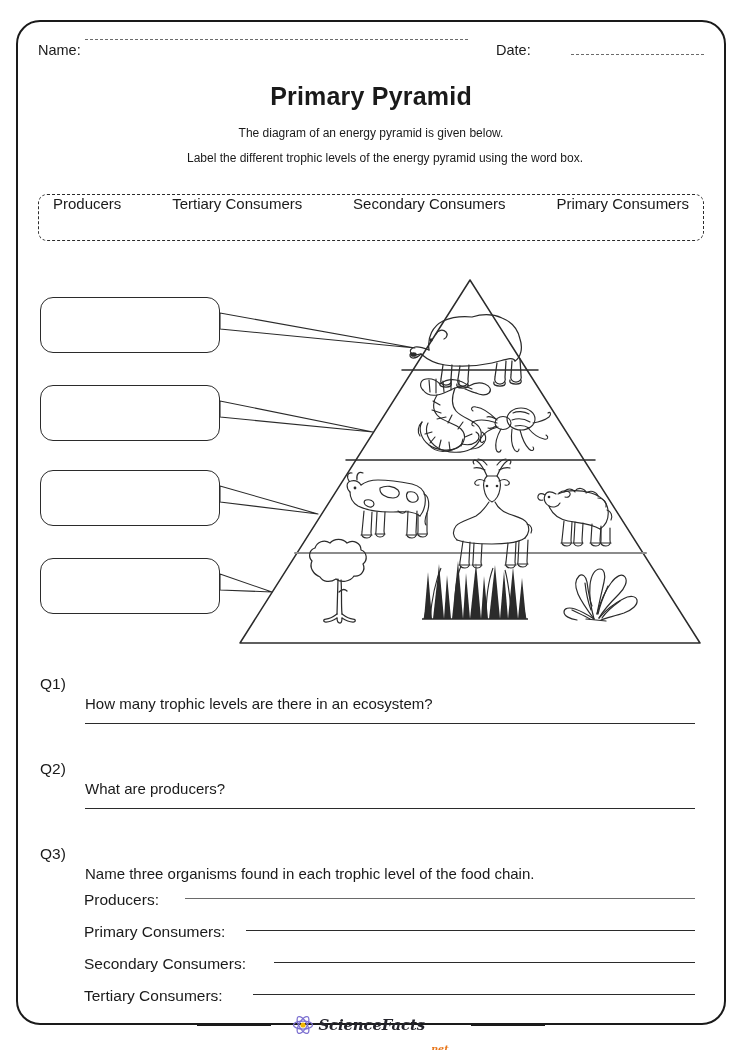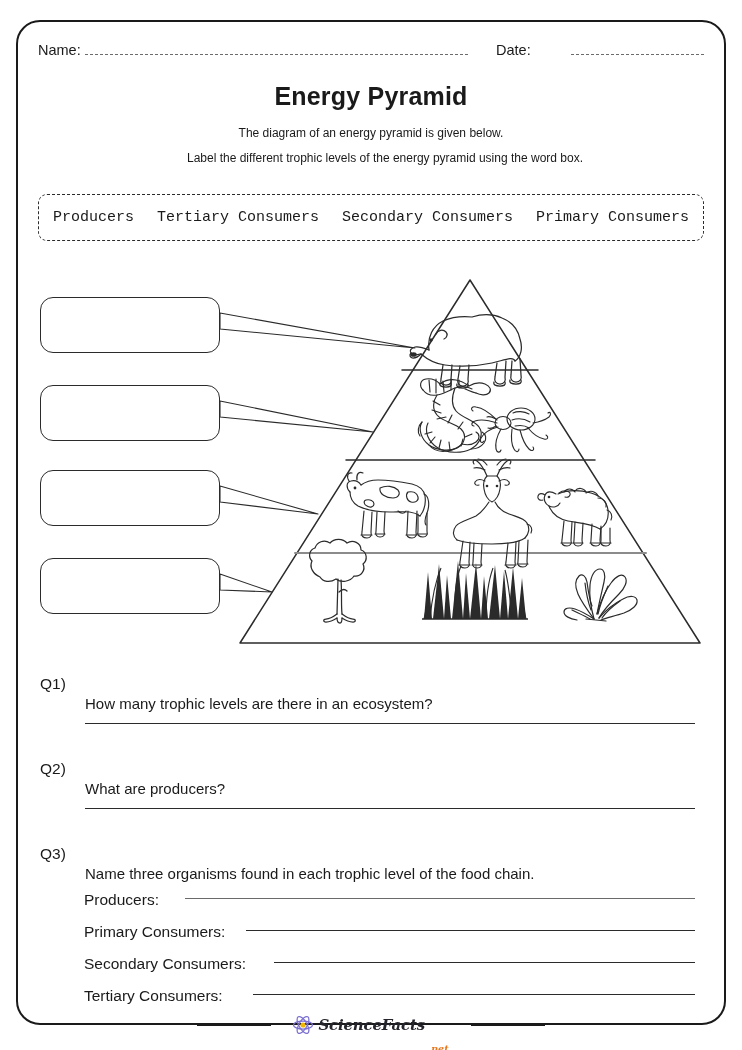--- a/index.html
+++ b/index.html
@@ -39,21 +39,21 @@
   .field-label {
     font-size: 14.5px;
     color: #1a1a1a;
     white-space: nowrap;
   }
   #name-block {
     position: absolute;
     left: 0;
     top: 0;
     display: flex;
-    align-items: flex-end;
+    align-items: flex-start;
     width: 430px;
   }
   #date-block {
     position: absolute;
     left: 458px;
     top: 0;
     display: flex;
     align-items: flex-end;
     width: 208px;
     gap: 36px;
@@ -92,24 +92,22 @@
   #word-box {
     position: absolute;
     left: 38px;
     top: 194px;
     width: 666px;
     height: 47px;
     border: 1.6px dashed #2b2b2b;
     border-radius: 9px;
     box-sizing: border-box;
     display: flex;
-    align-items: center;
     justify-content: space-between;
     padding: 0 14px;
-    font-family: Liberation Mono, monospace;
   }
   .word-item {
     font-size: 15px;
     white-space: nowrap;
   }
 
   
   #diagram {
     position: absolute;
     left: 0;
@@ -234,21 +232,21 @@
   <div id="name-block">
     <span class="field-label">Name:</span>
     <span class="dash-rule"></span>
   </div>
   <div id="date-block">
     <span class="field-label">Date:</span>
     <span class="dash-rule"></span>
   </div>
 </div>
 
-<div id="worksheet-title">Energy Pyramid</div>
+<div id="worksheet-title">Primary Pyramid</div>
 <div id="instruction-1">The diagram of an energy pyramid is given below.</div>
 <div id="instruction-2">Label the different trophic levels of the energy pyramid using the word box.</div>
 
 <div id="word-box">
   <span class="word-item">Producers</span>
   <span class="word-item">Tertiary Consumers</span>
   <span class="word-item">Secondary Consumers</span>
   <span class="word-item">Primary Consumers</span>
 </div>
 

